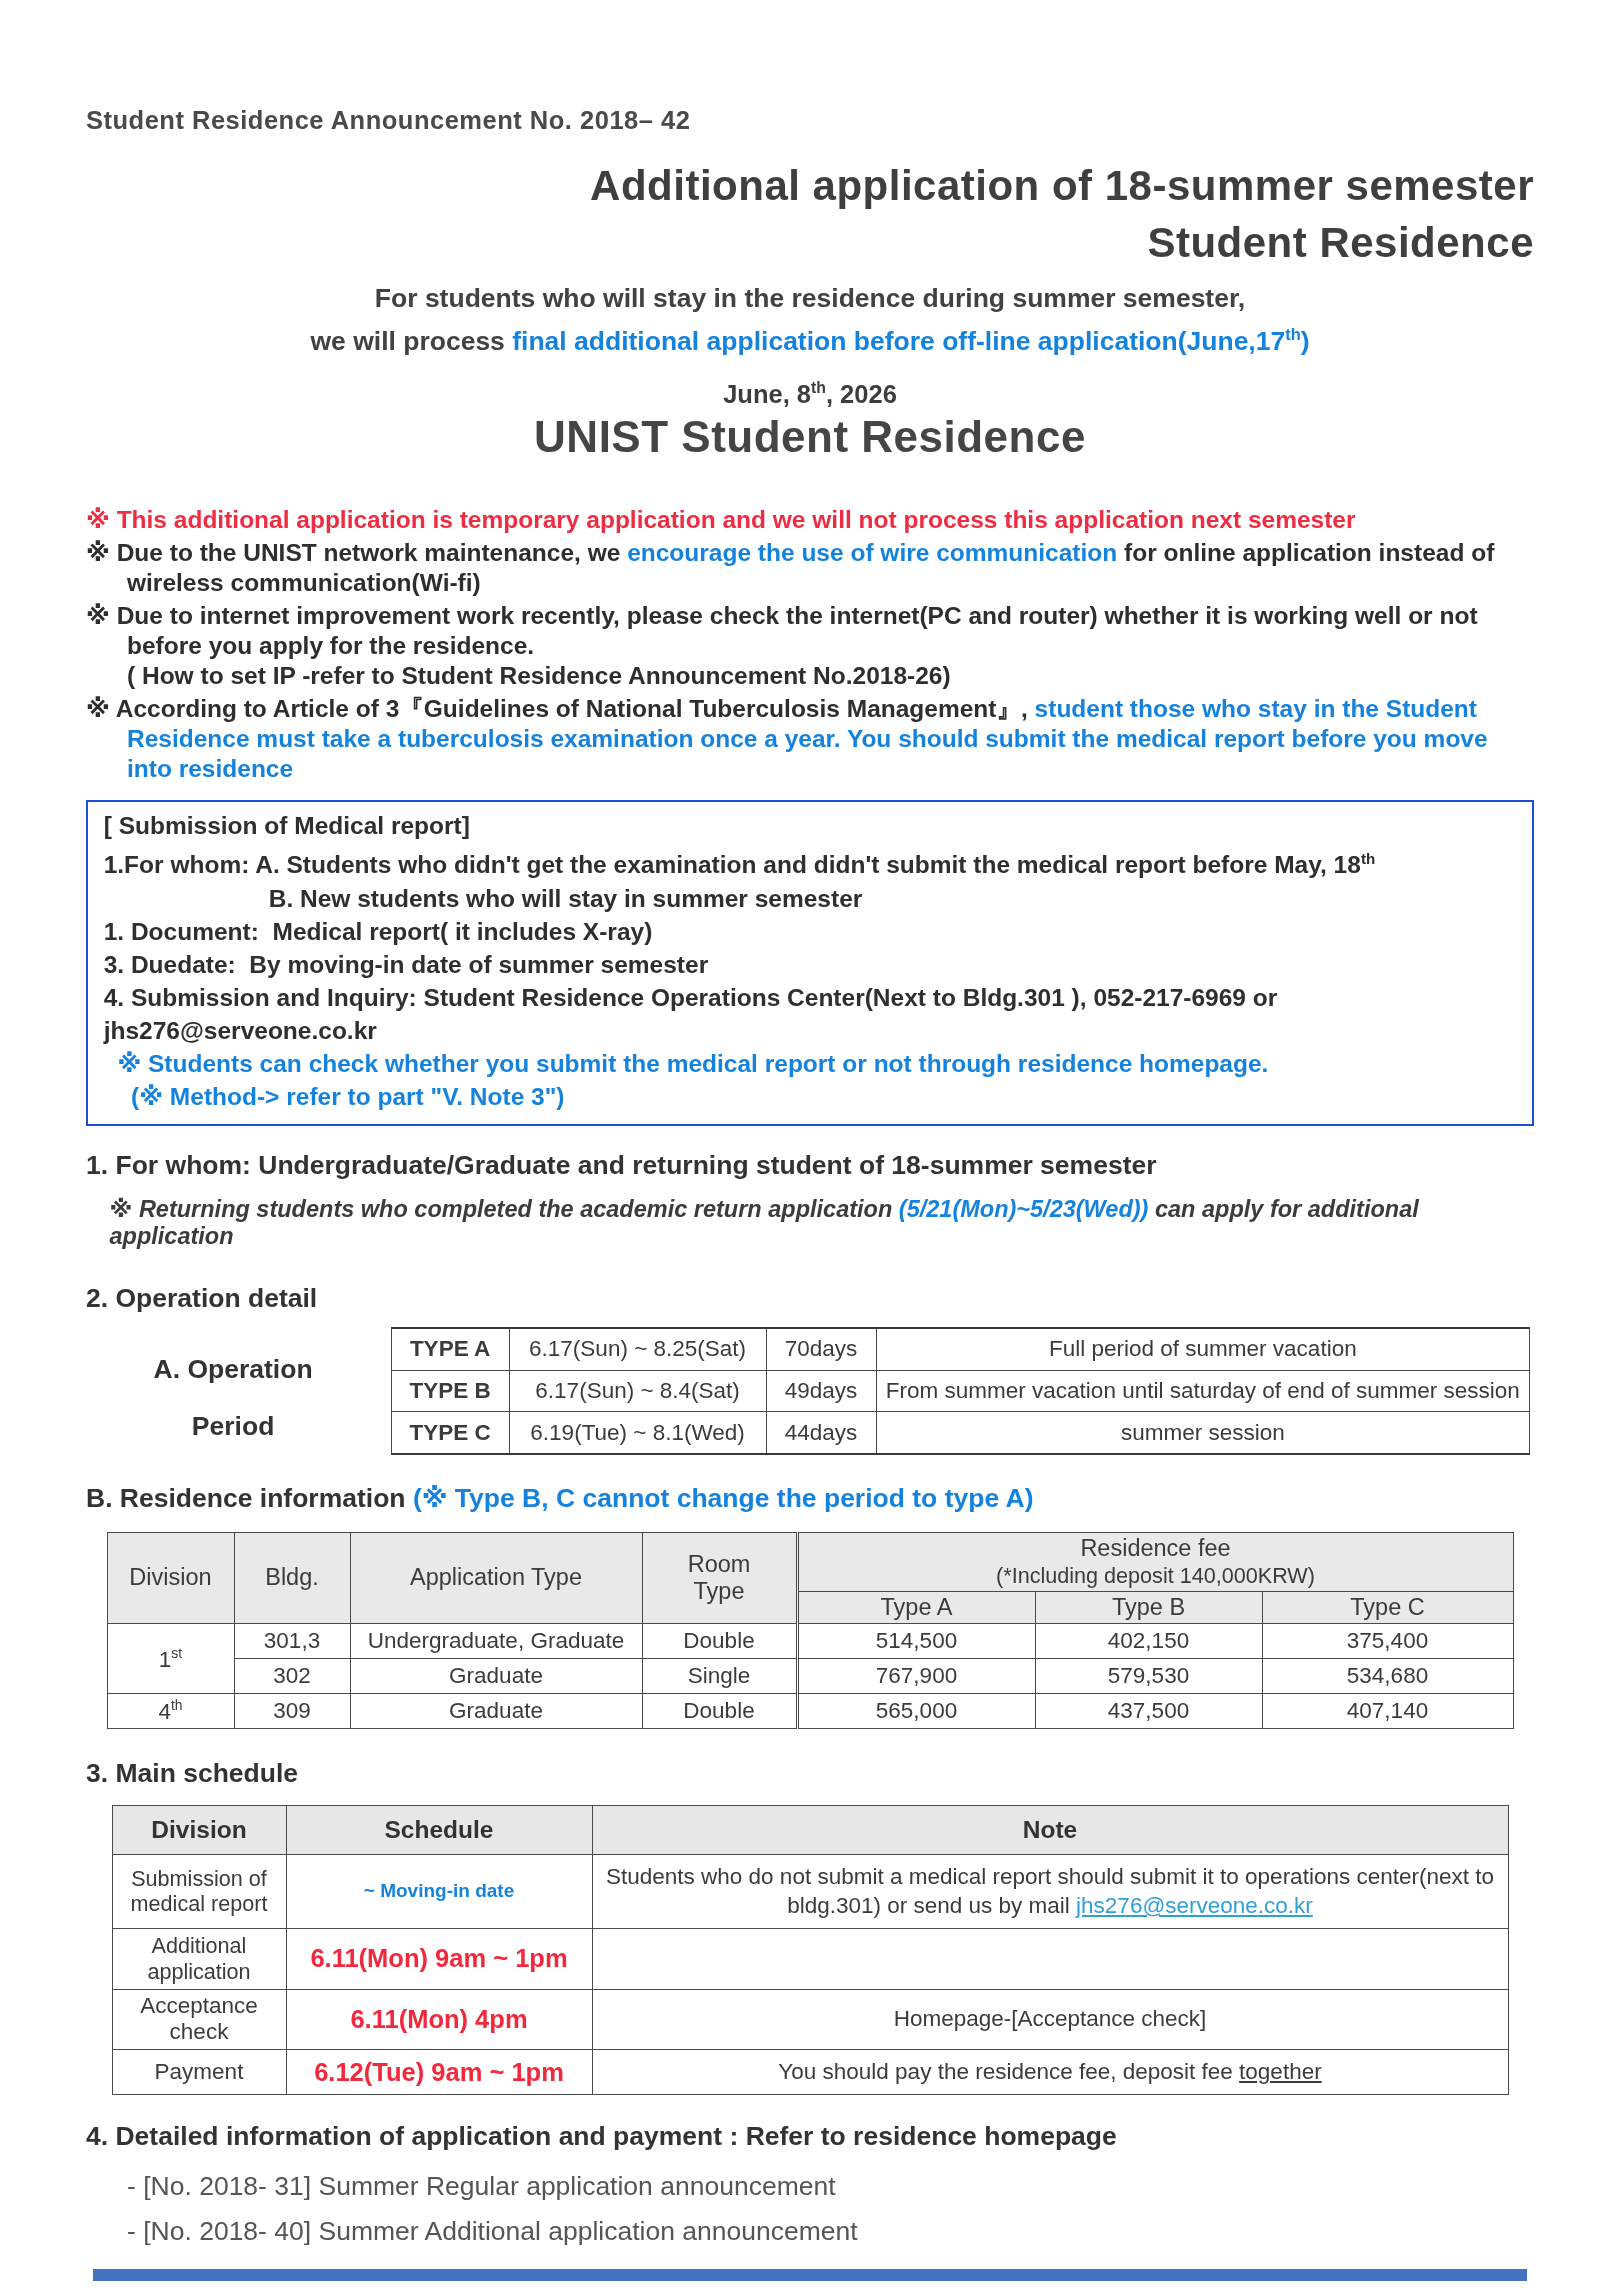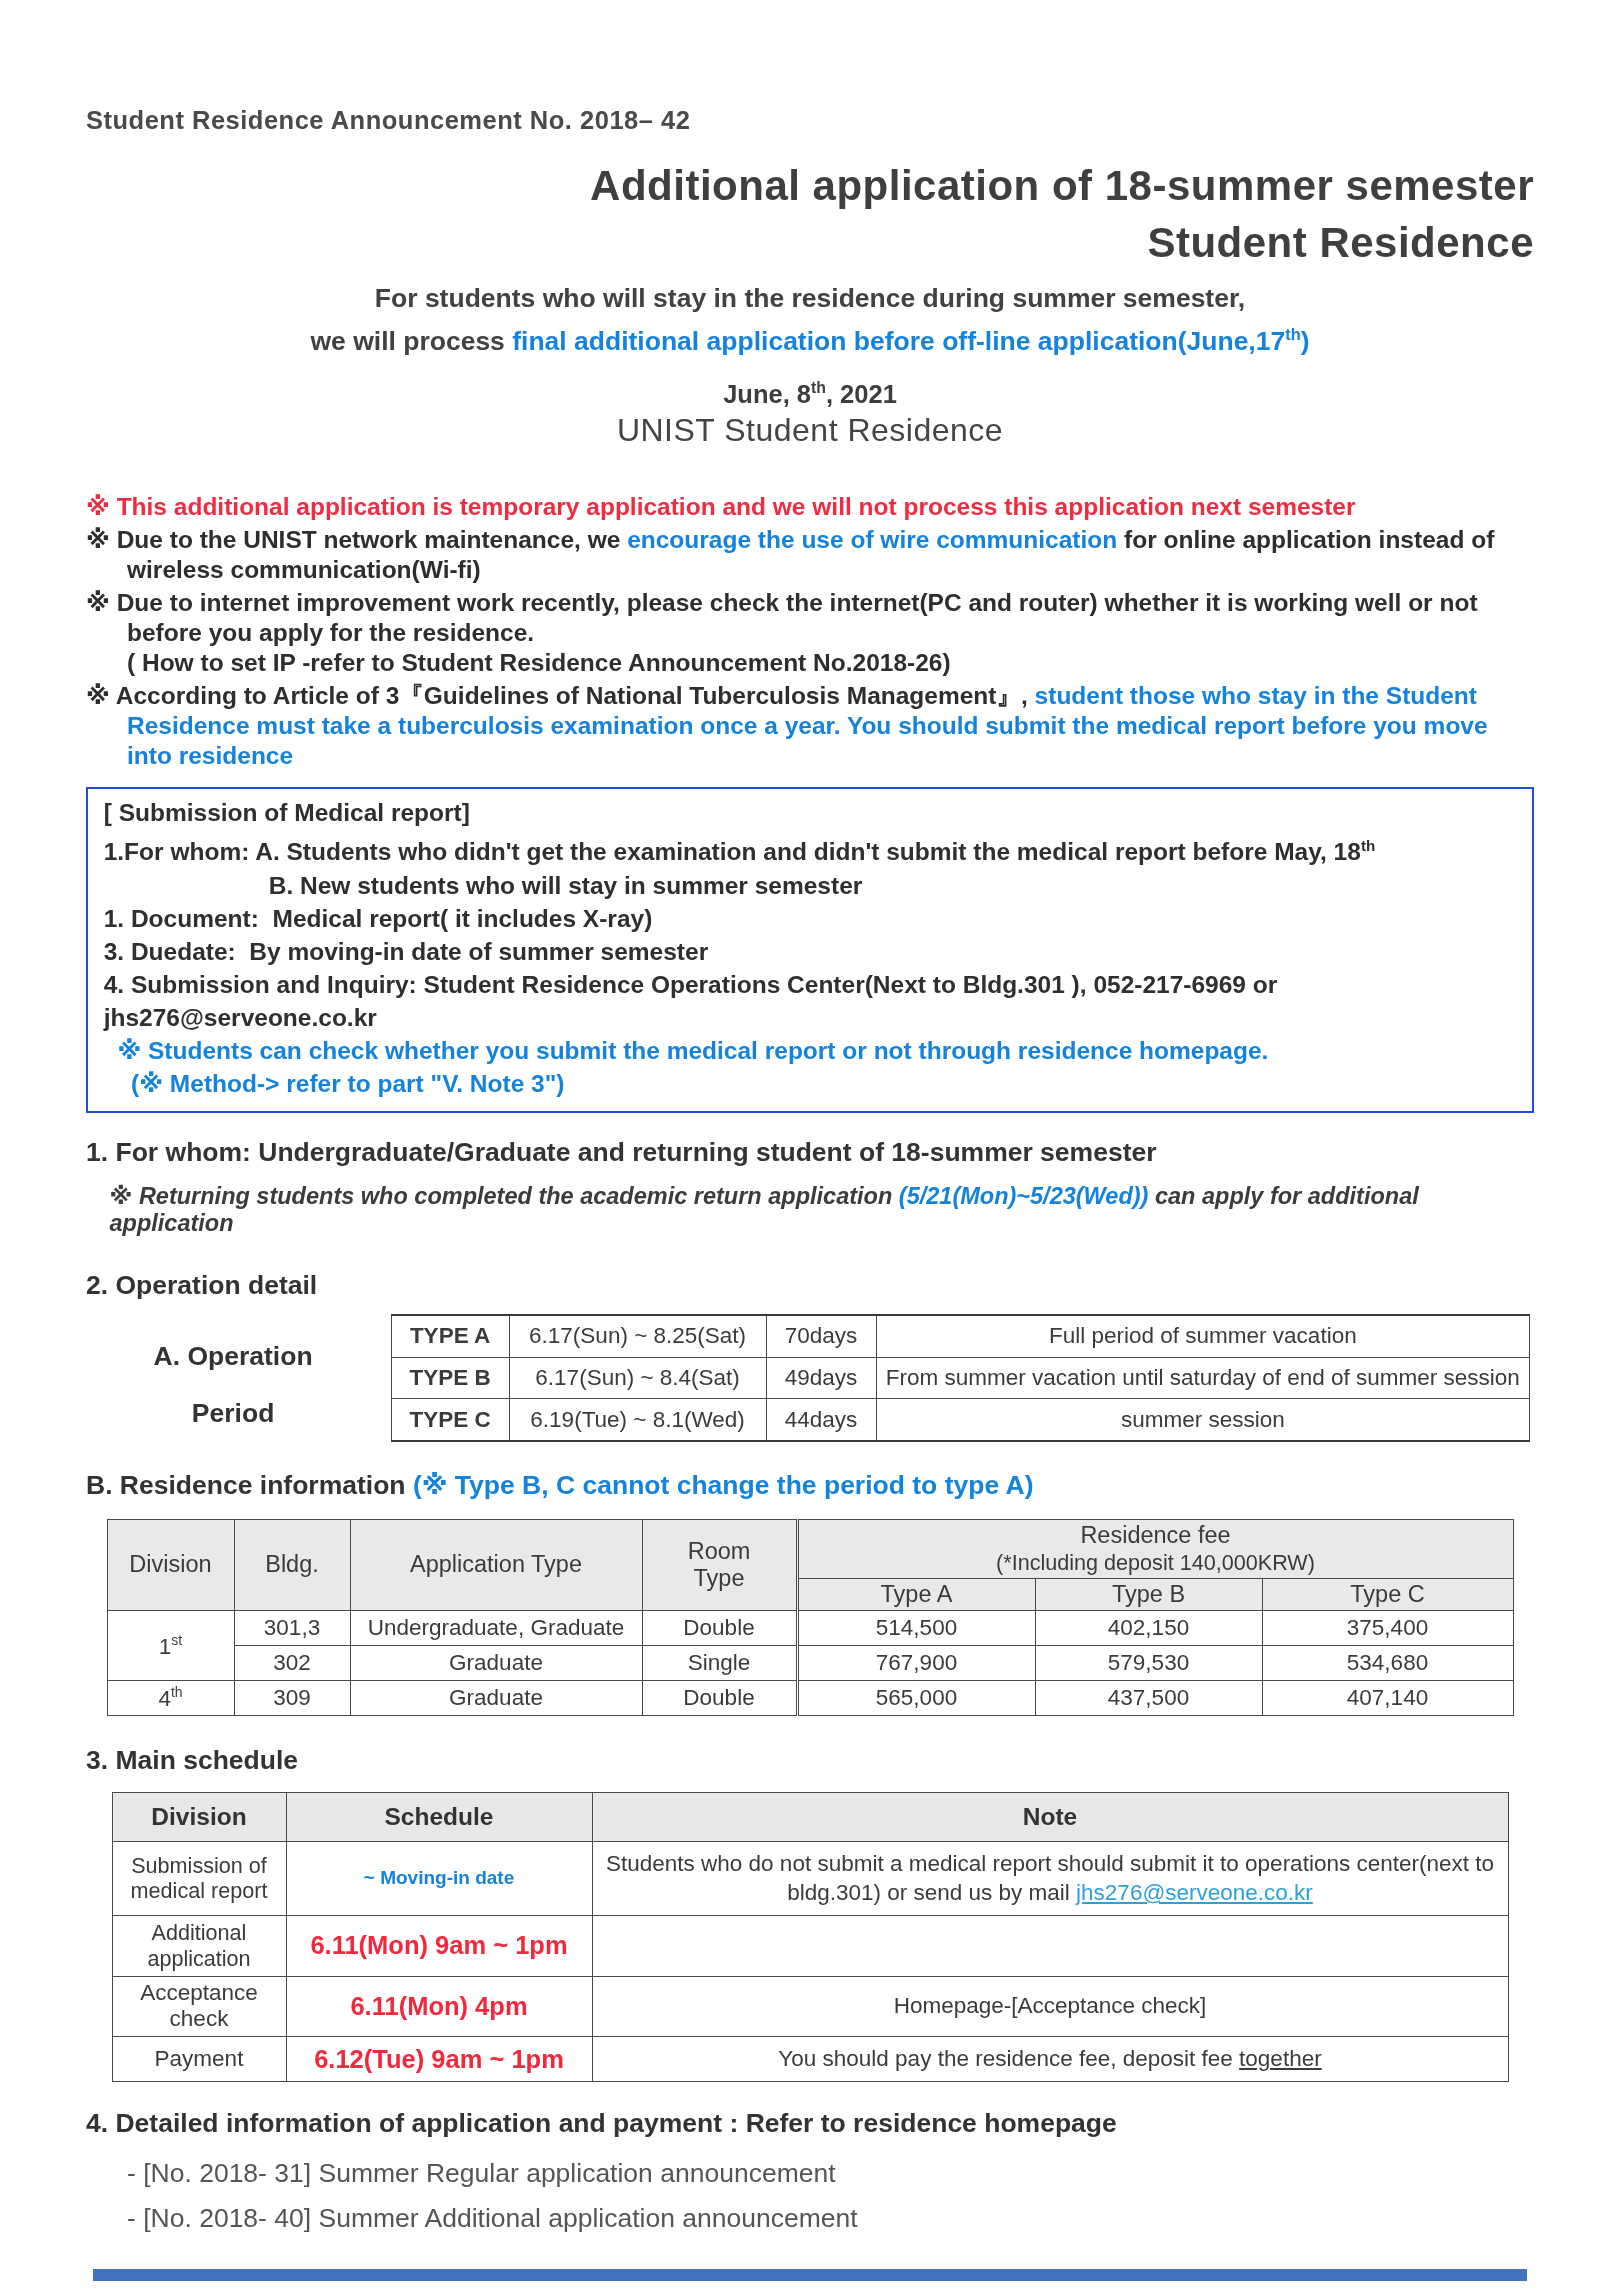--- a/index.html
+++ b/index.html
@@ -10,21 +10,21 @@
   }
   .inner { padding:0 86px; }
   .doc-no { padding-top:106px; font-size:25.5px; font-weight:600; color:#4a4a4a; letter-spacing:0.5px; }
   .title { text-align:right; font-size:42px; font-weight:bold; color:#3f3f3f; margin-top:21.6px; line-height:57px; letter-spacing:0.5px; }
   .subtitle { text-align:center; font-size:26.5px; font-weight:600; color:#424242; line-height:36px; margin-top:9.8px; }
   .blue { color:#1583dd; }
   .red  { color:#ee2d43; }
   .bold { font-weight:bold; }
   sup { font-size:.62em; }
   .date-line { text-align:center; font-size:25.5px; font-weight:600; color:#3d3d3d; margin-top:19.6px; }
-  .org { text-align:center; font-size:32px; font-weight:normal; color:#454545; margin-top:3.9px; letter-spacing:0.5px; }
+  .org { text-align:center; font-size:44px; font-weight:bold; color:#454545; margin-top:3.9px; letter-spacing:0.5px; }
   .notices { margin-top:43px; font-size:24.5px; font-weight:bold; color:#2e2e2e; }
   .notice { padding-left:41px; text-indent:-41px; line-height:30px; margin-bottom:2.9px; }
   .notice .cont { display:block; padding-left:0; text-indent:0; }
   .medbox { margin:15.7px 86px 0; border:2px solid #1d4ed8; padding:7.8px 17.6px 11.8px 15.7px; }
   .medbox .line { font-size:24.5px; font-weight:600; line-height:33px; color:#2f2f2f; white-space:pre-wrap; }
   .medbox .indent-b { padding-left:165px; }
   .medbox .blue-line { color:#1583dd; padding-left:13.7px; }
   .medbox .blue-line2 { color:#1583dd; padding-left:27.4px; }
   .sec-h { font-size:26.5px; font-weight:bold; color:#333333; }
   .s1 { margin-top:23.5px; }
@@ -69,21 +69,21 @@
       <span>Additional application of 18-summer semester</span><br>
       <span>Student Residence</span>
     </div>
 
     <div class="subtitle">
       <div>For students who will stay in the residence during summer semester,</div>
       <div><span>we will process </span><span class="blue bold"><span>final additional application before off-line application(June,17</span><sup>th</sup><span>)</span></span>
       </div>
     </div>
 
-    <div class="date-line"><span>June, 8</span><sup>th</sup><span>, 2021</span>
+    <div class="date-line"><span>June, 8</span><sup>th</sup><span>, 2026</span>
     </div>
 
     <div class="org">UNIST Student Residence</div>
 
     <div class="notices">
       <div class="notice red">※ This additional application is temporary application and we will not process this application next semester</div>
       <div class="notice"><span>※ Due to the UNIST network maintenance, we </span><span class="blue">encourage the use of wire communication</span><span> for online application instead of wireless communication(Wi-fi)</span></div>
       <div class="notice"><span>※ Due to internet improvement work recently, please check the internet(PC and router) whether it is working well or not before you apply for the residence.</span>
         <span class="cont">( How to set IP -refer to Student Residence Announcement No.2018-26)</span></div>
       <div class="notice"><span>※ According to Article of 3『Guidelines of National Tuberculosis Management』, </span><span class="blue">student those who stay in the Student Residence must take a tuberculosis examination once a year. You should submit the medical report before you move into residence</span></div>

